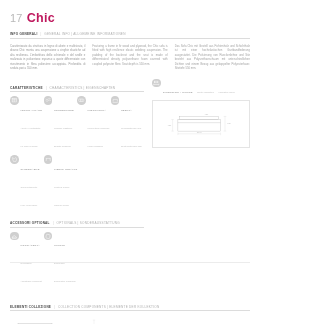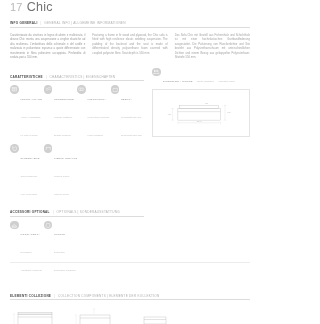--- a/index.html
+++ b/index.html
@@ -21,31 +21,32 @@
     box-sizing: border-box;
     padding: 0 10px;
     position: relative;
   }
 
   
   .title-row {
     display: flex;
     align-items: baseline;
     gap: 4px;
+    padding-top: 11px;
   }
   .title-num {
     font-size: 11px;
     font-weight: 300;
     color: #b9b9b9;
     letter-spacing: .2px;
   }
   .title-name {
     font-size: 12.5px;
-    font-weight: 400;
-    color: #737373;
+    font-weight: 700;
+    color: #be185d;
     letter-spacing: .3px;
   }
 
   
   .sec-head {
     display: flex;
     align-items: center;
     gap: 3px;
     border-bottom: .5px solid #dcdcdc;
     padding-bottom: 1.5px;

